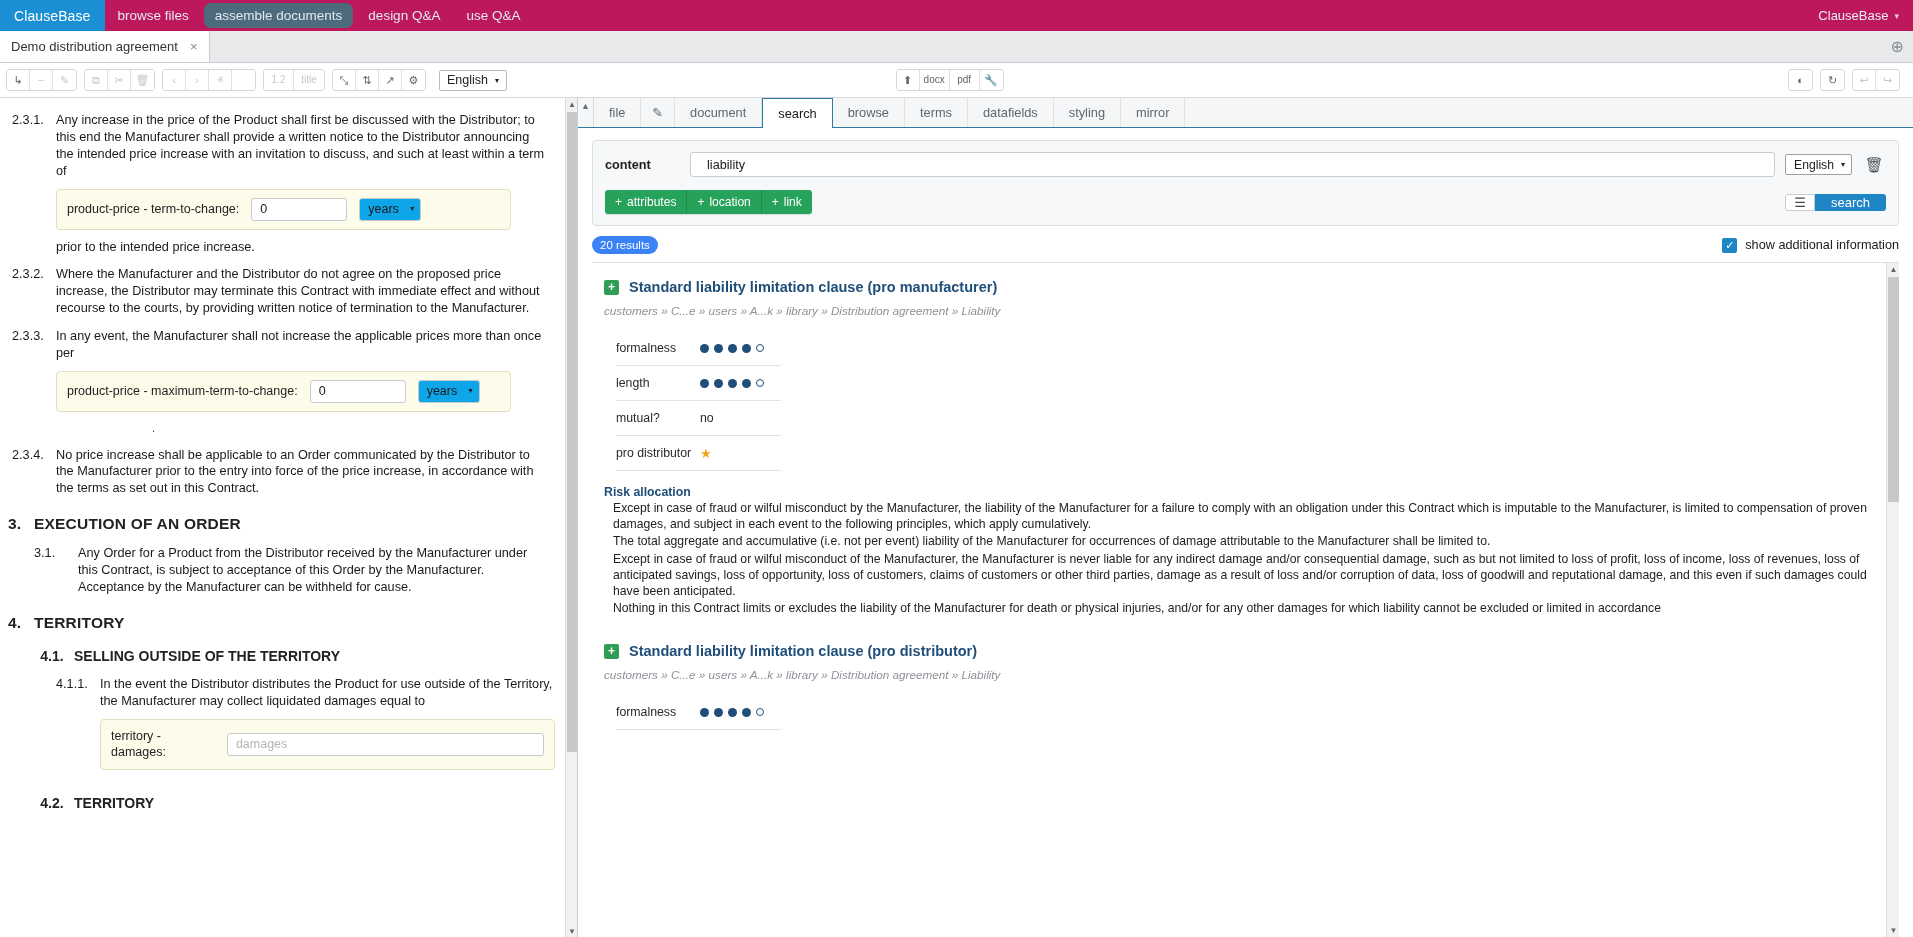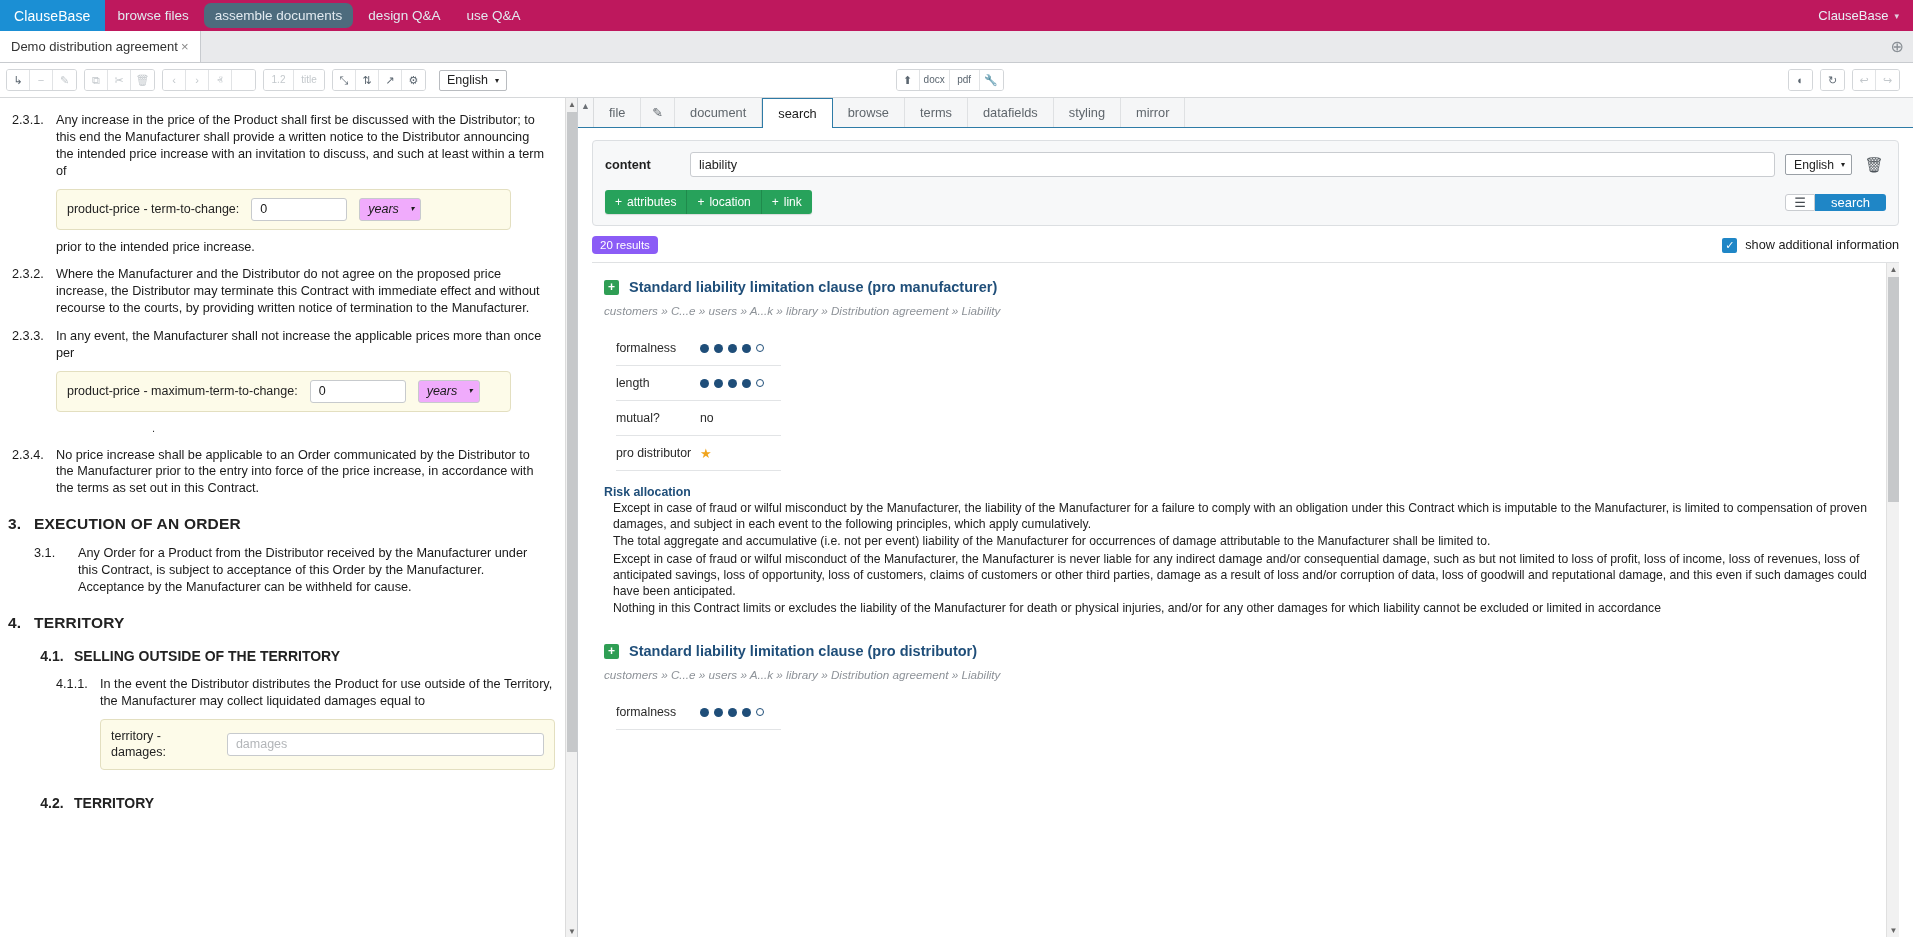--- a/index.html
+++ b/index.html
@@ -57,21 +57,21 @@
     display: flex; align-items: stretch;
     position: relative;
   }
   .doctab {
     background: #ffffff;
     border-right: 1px solid #c8cbcf;
     display: flex; align-items: center;
     padding: 0 11px;
     font-size: 13px;
     color: #333;
-    gap: 3px;
+    gap: 12px;
   }
   .doctab .x { color: #888; font-size: 13px; }
   .doctabs .plus-right {
     margin-left: auto;
     display: flex; align-items: center;
     padding: 0 9px;
     color: #8a9096;
     font-size: 16px;
   }
 
@@ -190,28 +190,27 @@
     border-radius: 3px;
     height: 23px;
     width: 96px;
     display: flex; align-items: center;
     padding: 0 8px;
     font-size: 12.5px;
   }
   .field-input.big { width: 330px; color: #b3b6b9; }
   .field-unit {
     border: 1px solid #c7cacd;
-    background: #f0abfc;
+    background: #0ea5e9;
     border-radius: 3px;
     height: 23px;
     min-width: 62px;
     display: flex; align-items: center; justify-content: space-between;
     padding: 0 6px 0 8px;
     font-size: 12.5px;
-    font-style: italic;
   }
   .field-unit .caret2 { font-size: 8px; margin-left: 8px; }
   .tiny-dot { font-size: 11px; color:#333; padding-left: 96px; }
 
   
   .rightpane {
     flex: 1;
     display: flex; flex-direction: column;
     background: #fff;
     position: relative;
@@ -267,21 +266,21 @@
     font-weight: bold; font-size: 12.7px;
     width: 75px; color: #1f1f1f;
   }
   .sf-input {
     flex: 1;
     height: 25px;
     border: 1px solid #c9ccd0;
     border-radius: 3px;
     background: #fff;
     display: flex; align-items: center;
-    padding: 0 8px;
+    padding: 0 16px;
     font-size: 12.7px;
   }
   .sf-lang {
     border: 1px solid #9aa0a6;
     border-radius: 2px;
     height: 21px;
     display: flex; align-items: center;
     padding: 0 6px 0 8px;
     font-size: 12.2px;
     background: #fff;
@@ -326,25 +325,25 @@
     padding: 0 16px;
     display: flex; align-items: center;
     font-size: 13px;
   }
 
   .results-header {
     display: flex; align-items: center;
     padding: 10px 14px 8px 14px;
   }
   .badge-results {
-    background: #8b5cf6;
+    background: #3b82f6;
     color: #fff;
     font-size: 11.5px;
     padding: 3px 8px;
-    border-radius: 4px;
+    border-radius: 9px;
   }
   .addl-info {
     margin-left: auto;
     display: flex; align-items: center; gap: 8px;
     font-size: 12.7px; color: #1a1a1a;
   }
   .cbx {
     width: 15px; height: 15px;
     background: #1f86c6; border-radius: 2px;
     color: #fff; font-size: 11px;

